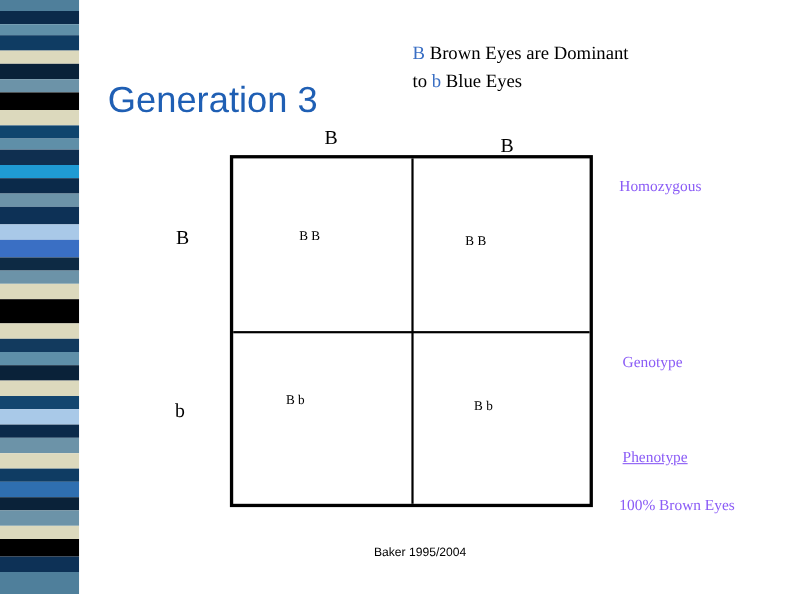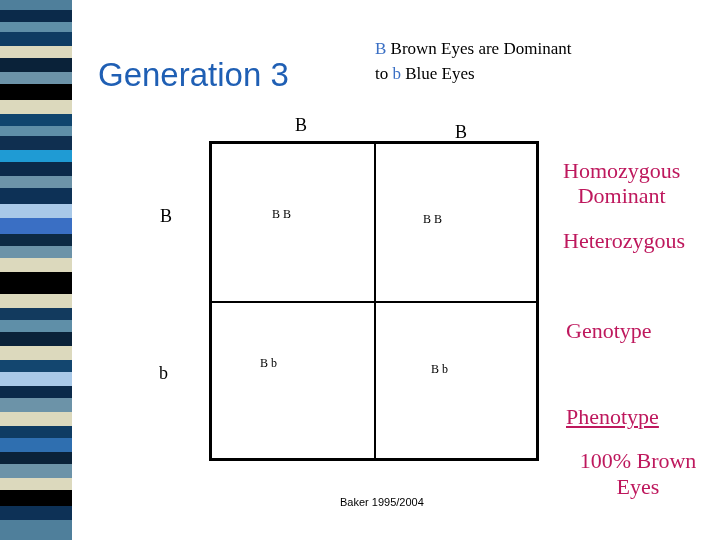--- a/index.html
+++ b/index.html
@@ -28,21 +28,21 @@
   .strip-block {
     position: absolute;
     left: 0;
     width: 72px;
   }
 
   
   #title {
     position: absolute;
     left: 98px;
-    top: 56px;
+    top: 72px;
     font-family: "Liberation Sans", sans-serif;
     font-size: 33px;
     color: #1f5fb4;
     letter-spacing: 0px;
     white-space: nowrap;
   }
 
   
   #header-note {
     position: absolute;
@@ -99,25 +99,24 @@
     color: #000000;
   }
   #top-b1  { left: 295px; top: 115px; }
   #top-b2  { left: 455px; top: 122px; }
   #side-b1 { left: 160px; top: 206px; }
   #side-b2 { left: 159px; top: 363px; }
 
   
   .right-note {
     position: absolute;
-    font-size: 22px;
-    color: #be185d;
+    font-size: 14px;
+    color: #8b5cf6;
     line-height: 25px;
     white-space: nowrap;
-    text-align: center;
   }
   #homo     { left: 563px; top: 158px; }
   #hetero   { left: 563px; top: 228px; }
   #genotype-head   { left: 566px; top: 318px; }
   #genotype-val    { left: 563px; top: 362px; }
   #phenotype-head  { left: 566px; top: 404px; text-decoration: underline; }
   #phenotype-val   { left: 563px; top: 448px; white-space: normal; width: 150px; line-height: 26px; }
 
   
   #credit {
@@ -197,22 +196,20 @@
     <div class="vline"></div>
     <div class="hline"></div>
     <div class="cell-label" id="cell-tl">B  B</div>
     <div class="cell-label" id="cell-tr">B   B</div>
     <div class="cell-label" id="cell-bl">B   b</div>
     <div class="cell-label" id="cell-br">B  b</div>
   </div>
 
   <div class="right-note" id="homo">
     <div>Homozygous</div>
-    <div>Dominant</div>
   </div>
-  <div class="right-note" id="hetero">Heterozygous</div>
 
   <div class="right-note" id="genotype-head">Genotype</div>
   <div class="right-note" id="phenotype-head">Phenotype</div>
   <div class="right-note" id="phenotype-val">100% Brown Eyes</div>
 
   <div id="credit">Baker 1995/2004</div>
 </div>
 
 </body></html>

